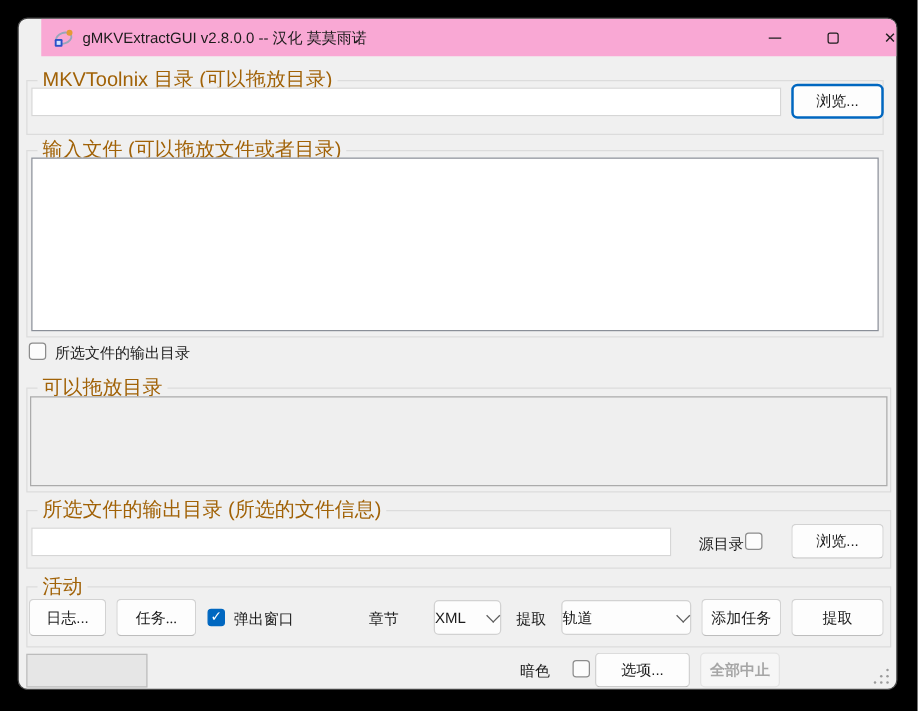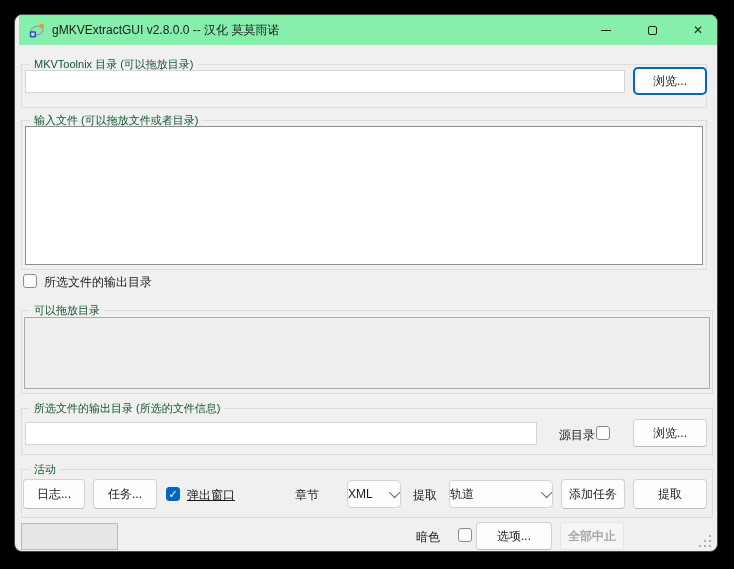--- a/index.html
+++ b/index.html
@@ -9,31 +9,31 @@
     color:#1a1a1a;-webkit-font-smoothing:antialiased;
     position:relative;overflow:hidden;
   }
   .window{
     position:absolute;left:14px;top:14px;width:704px;height:538px;
     background:#f0f0f0;border:1px solid #454545;border-radius:8px;
     box-sizing:border-box;overflow:hidden;
     box-shadow:0 8px 22px rgba(0,0,0,.55);
   }
   
-  .titlebar{position:absolute;left:4px;top:0;width:100%;height:30px;background:#86efac;}
+  .titlebar{position:absolute;left:18px;top:0;width:100%;height:30px;background:#f9a8d4;}
   .app-icon{position:absolute;left:10px;top:7px;width:16px;height:16px;}
   .title-text{position:absolute;left:33px;top:0;line-height:30px;font-size:12px;color:#1b1b1b;white-space:nowrap;}
   .winbtn{position:absolute;top:0;width:46px;height:30px;display:flex;align-items:center;justify-content:center;}
   .winbtn.min{right:92px;} .winbtn.max{right:46px;} .winbtn.close{right:0;}
   .min-glyph{width:10px;height:1px;background:#1c1c1c;}
   .max-glyph{width:9px;height:9px;border:1px solid #1c1c1c;border-radius:2px;box-sizing:border-box;}
   .close-glyph{font-size:12px;color:#1c1c1c;line-height:1;}
   
   .group{position:absolute;border:1px solid #dcdcdc;box-sizing:border-box;}
-  .glabel{position:absolute;top:-9px;left:8px;background:#f0f0f0;padding:0 4px;font-size:11px;line-height:17px;color:#14532d;white-space:nowrap;}
+  .glabel{position:absolute;top:-9px;left:8px;background:#f0f0f0;padding:0 4px;font-size:16px;line-height:17px;color:#a16207;white-space:nowrap;}
   
   .textbox{position:absolute;background:#fff;border:1px solid #d6d6d6;box-sizing:border-box;font-size:12px;padding:0 6px;color:#1a1a1a;outline:none;font-family:inherit;}
   .listbox{position:absolute;background:#fff;border:1px solid #8a8f98;box-sizing:border-box;}
   .infobox{position:absolute;background:#efefef;border:1px solid #ababab;box-sizing:border-box;font-size:12px;}
   .btn{
     position:absolute;display:flex;align-items:center;justify-content:center;
     background:#fdfdfd;border:1px solid #d2d2d2;border-bottom-color:#bdbdbd;
     border-radius:4px;box-sizing:border-box;font-size:12px;color:#1b1b1b;
     white-space:nowrap;cursor:default;
   }
@@ -108,25 +108,25 @@
   </div>
   <input class="textbox" style="left: 10px; top: 407px; width: 512px; height: 23px;" value="">
   <span class="lbl" style="left:544px;top:412px;">源目录</span>
   <span class="cb" style="left:581px;top:411px;"></span>
   <div class="btn" style="left:618px;top:404px;width:74px;height:28px;">浏览...</div>
 
   <div class="group" style="left:6px;top:454px;width:692px;height:49px;">
     <span class="glabel">活动</span>
   </div>
   <div class="btn" style="left:8px;top:464px;width:62px;height:30px;">日志...</div>
-  <div class="btn" style="left:78px;top:464px;width:64px;height:30px;">任务...</div>
+  <div class="btn" style="left:78px;top:464px;width:64px;height:30px;font-family:Liberation Serif, serif;">任务...</div>
   <span class="cb checked" style="left:151px;top:472px;">
       <span class="mark">✓</span>
     </span>
-  <span class="lbl" style="left:172px;top:472px;text-decoration:underline;">弹出窗口</span>
+  <span class="lbl" style="left:172px;top:472px;">弹出窗口</span>
   <span class="lbl" style="left:280px;top:472px;">章节</span>
   <div class="combo" style="left:332px;top:465px;width:54px;height:28px;">
     <span>XML</span>
     <span class="chev"></span>
   </div>
   <span class="lbl" style="left:398px;top:472px;">提取</span>
   <div class="combo" style="left:434px;top:465px;width:104px;height:28px;">
     <span>轨道</span>
     <span class="chev"></span>
   </div>

